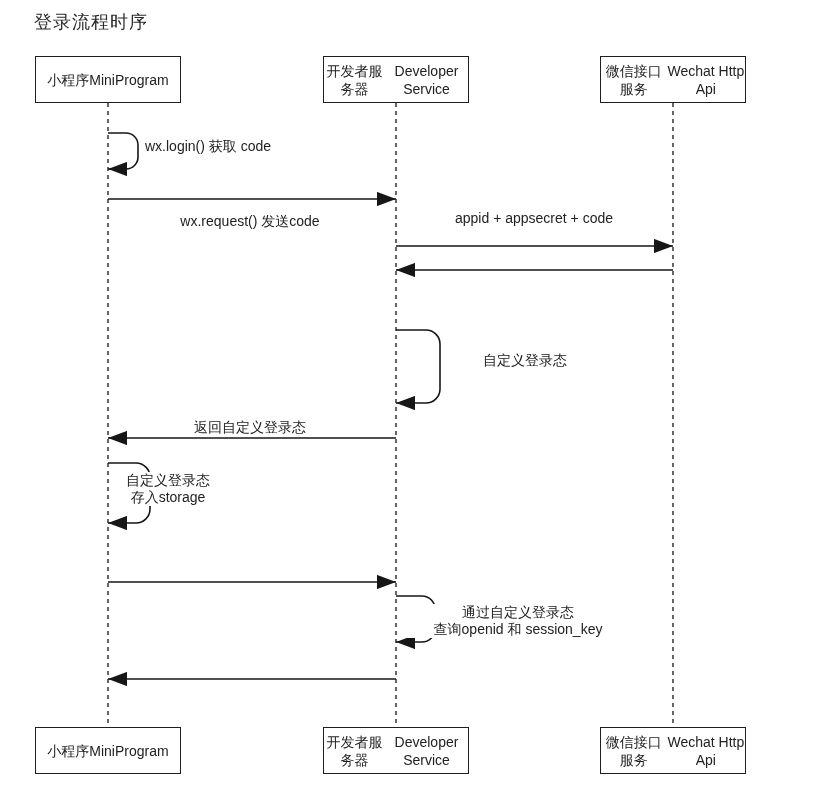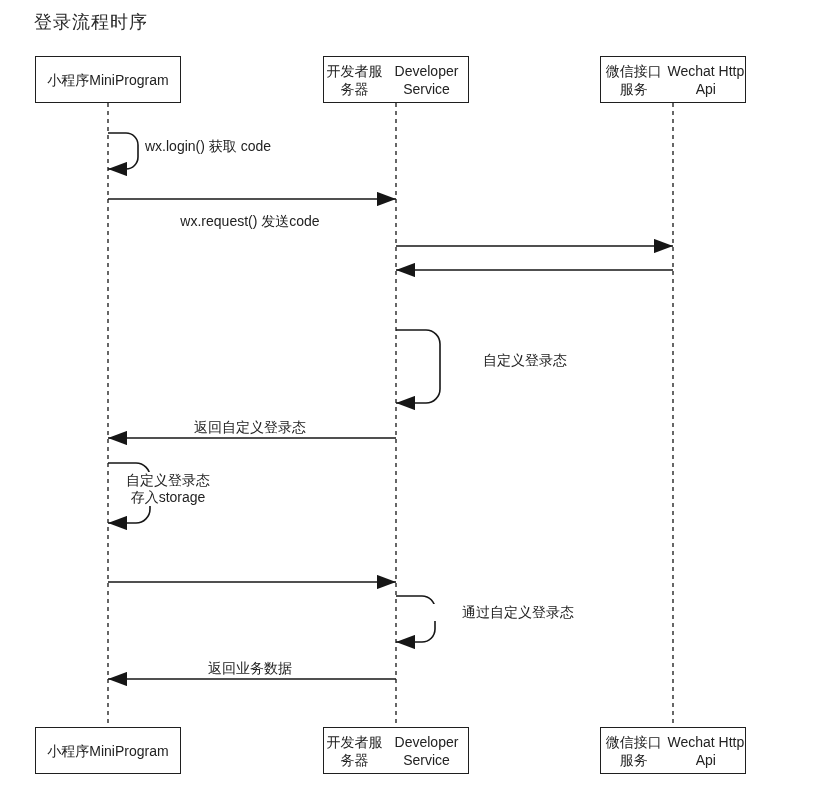--- a/index.html
+++ b/index.html
@@ -94,38 +94,37 @@
 
   <div class="label left" style="left:145px;top:138px;">
     <div>wx.login() 获取 code</div>
   </div>
 
   <div class="label" style="left:100px;top:181px;width:300px;margin-top:32px;">
     <div>wx.request() 发送code</div>
   </div>
 
   <div class="label" style="left:404px;top:210px;width:260px;">
+    <div>appid + appsecret + code</div>
   </div>
 
 
   <div class="label" style="left:395px;top:352px;width:260px;">
     <div>自定义登录态</div>
   </div>
 
   <div class="label" style="left:100px;top:419px;width:300px;">
     <div>返回自定义登录态</div>
   </div>
 
   <div class="label bg" style="left:112px;top:472px;width:112px;">
     <div>自定义登录态</div>
     <div>存入storage</div>
   </div>
 
 
   <div class="label bg" style="left:398px;top:604px;width:240px;">
     <div>通过自定义登录态</div>
+    <div>查询openid 和 session_key</div>
   </div>
 
-  <div class="label" style="left:100px;top:660px;width:300px;">
-    <div>返回业务数据</div>
-  </div>
 
 </div>
 
 </body></html>

